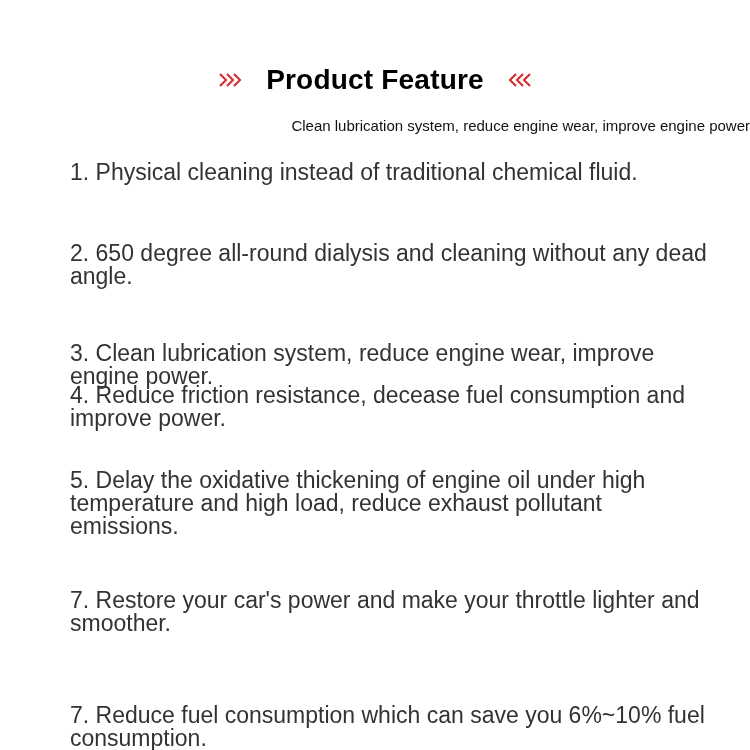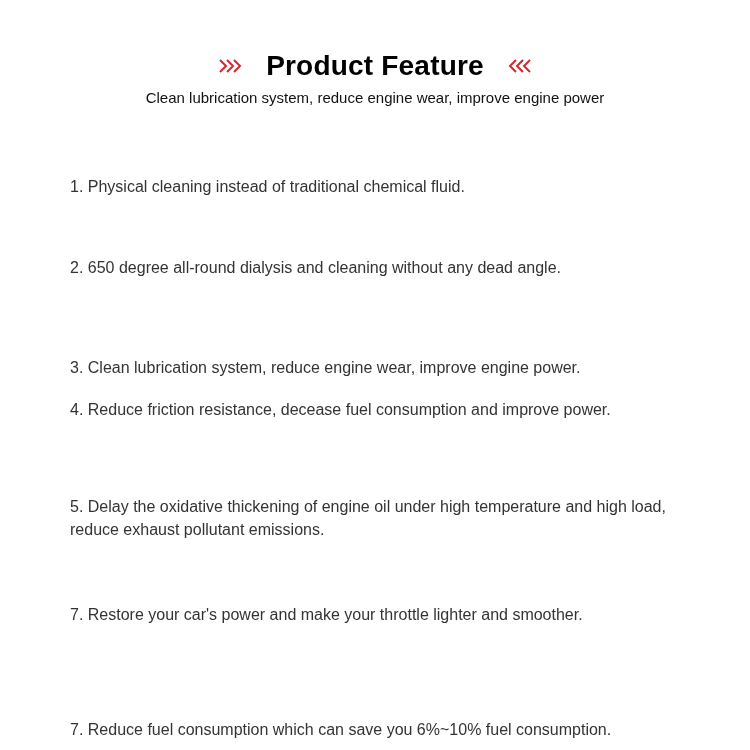--- a/index.html
+++ b/index.html
@@ -1,22 +1,22 @@
 <!DOCTYPE html>
 <html><head>
   <meta charset="utf-8">
   <style>
     html, body { margin: 0; padding: 0; background: #ffffff; }
     body { width: 750px; height: 750px; position: relative; overflow: hidden; font-family: "Liberation Sans", sans-serif; }
-    .header { position: absolute; top: 48px; left: 0; width: 750px; text-align: center; }
+    .header { position: absolute; top: 62px; left: 0; width: 750px; text-align: center; }
     .title-row { display: flex; justify-content: center; align-items: center; height: 36px; }
     .title { font-size: 28px; font-weight: bold; color: #000; margin: 0 22px; letter-spacing: 0.2px; }
     .chev { width: 26px; height: 14px; display: inline-block; }
-    .subtitle { font-size: 15px; color: #111; margin-top: 5px; }
-    .item { position: absolute; left: 70px; width: 640px; font-size: 16px; line-height: 23px; color: #333; margin-top: 14px; }
+    .subtitle { font-size: 15px; color: #111; margin-top: 19px; text-align: right; }
+    .item { position: absolute; left: 70px; width: 640px; font-size: 23px; line-height: 23px; color: #333; }
   </style>
 </head>
 <body>
 
 <div class="header">
   <div class="title-row">
     <svg class="chev" viewBox="0 0 26 14">
       <g fill="none" stroke="#d7262e" stroke-width="2">
         <polyline points="2,1 8,7 2,13"></polyline>
         <polyline points="9,1 15,7 9,13"></polyline>
@@ -32,15 +32,15 @@
       </g>
     </svg>
   </div>
   <div class="subtitle">Clean lubrication system, reduce engine wear, improve engine power</div>
 </div>
 
 <div class="item" style="top:161px">1. Physical cleaning instead of traditional chemical fluid.</div>
 <div class="item" style="top:242px">2. 650 degree all-round dialysis and cleaning without any dead angle.</div>
 <div class="item" style="top:342px">3. Clean lubrication system, reduce engine wear, improve engine power.</div>
 <div class="item" style="top:384px">4. Reduce friction resistance, decease fuel consumption and improve power.</div>
-<div class="item" style="top:481px; width:600px">5. Delay the oxidative thickening of engine oil under high temperature and high load, reduce exhaust pollutant emissions.</div>
+<div class="item" style="top:469px; width:600px">5. Delay the oxidative thickening of engine oil under high temperature and high load, reduce exhaust pollutant emissions.</div>
 <div class="item" style="top:589px">7. Restore your car's power and make your throttle lighter and smoother.</div>
 <div class="item" style="top:704px">7. Reduce fuel consumption which can save you 6%~10% fuel consumption.</div>
 
 </body></html>

